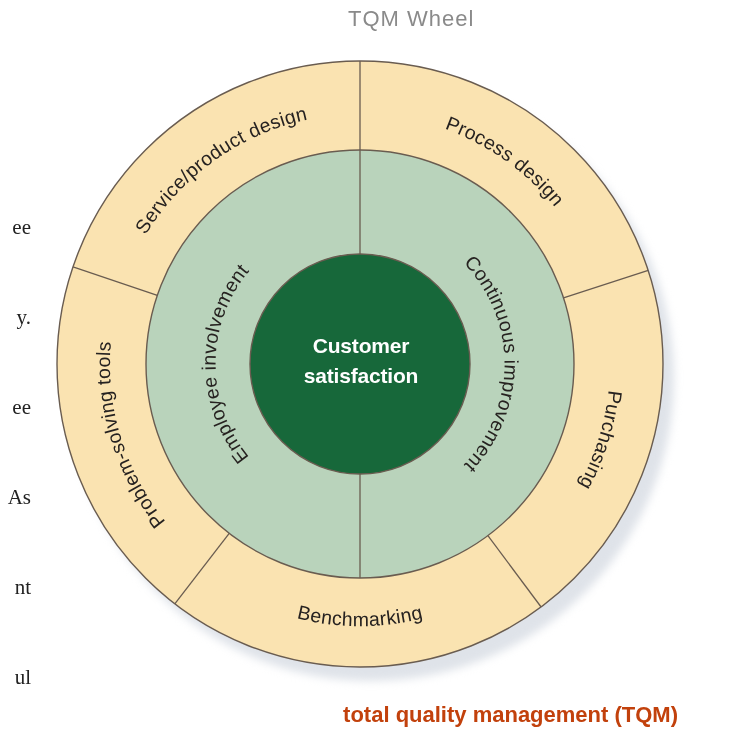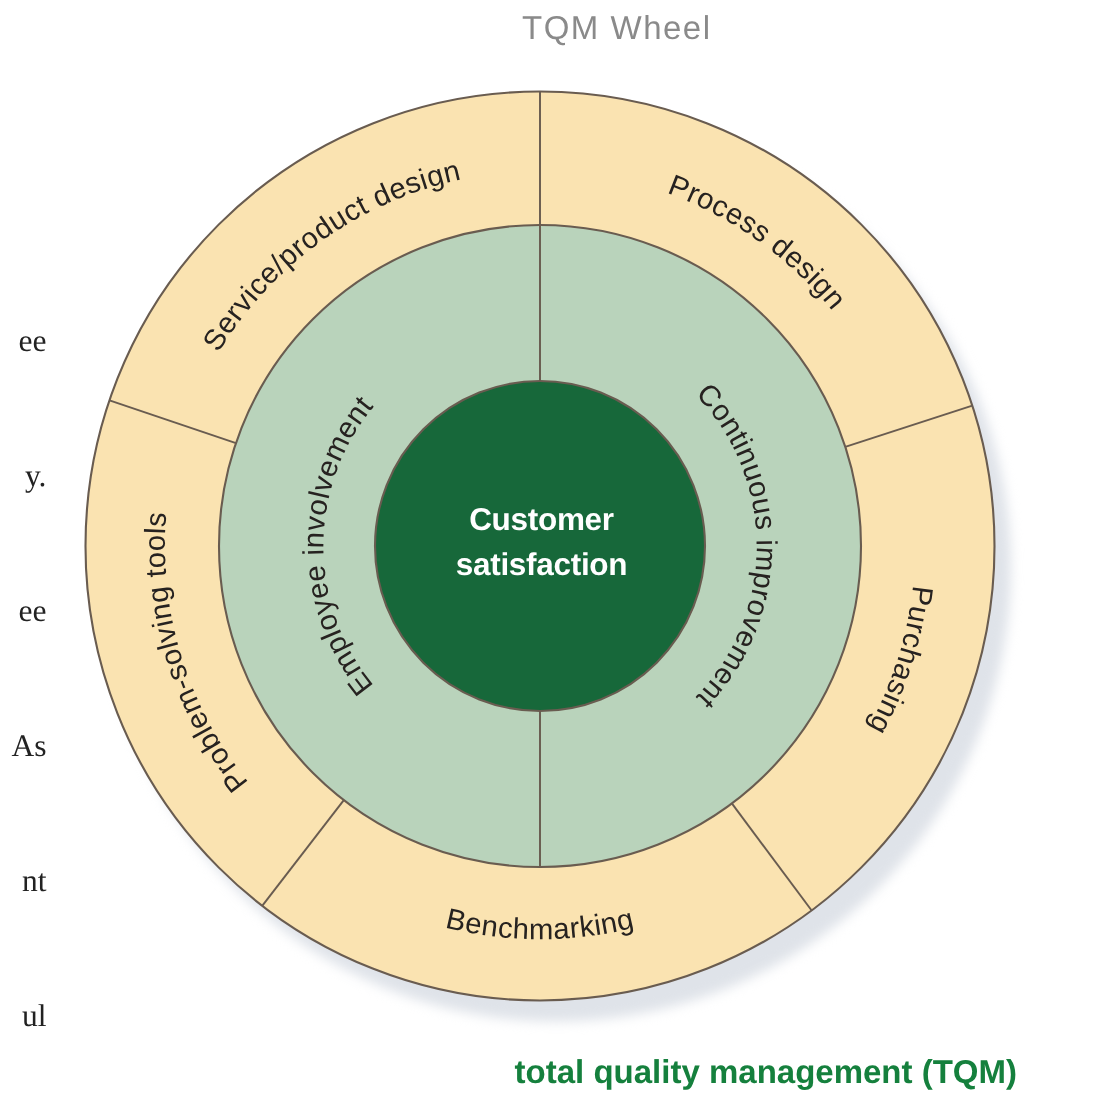--- a/index.html
+++ b/index.html
@@ -12,21 +12,21 @@
     font-size:22px; letter-spacing:1px; color:#8a8a8a; font-weight:400;
   }
   .left-col {
     position:absolute; left:0; top:92px; width:31px; text-align:right;
     font-family:"Liberation Serif", serif; font-size:21px; line-height:30px;
     color:#222222; white-space:pre;
   }
   .left-col span { display:block; }
   .caption {
     position:absolute; right:54px; top:702px; font-size:22px; font-weight:bold;
-    color:#15803d; line-height:26px;
+    color:#c2410c; line-height:26px;
   }
   svg.wheel { position:absolute; left:0; top:0; }
   .shadow { filter: blur(4px); }
   .ring   { stroke:#695c50; stroke-width:1.4; }
   .divider{ stroke:#695c50; stroke-width:1.3; }
   .seg {
     font-family:"Liberation Sans", sans-serif; font-size:19.5px;
     fill:#262220; letter-spacing:0.3px;
   }
   .center-t {

